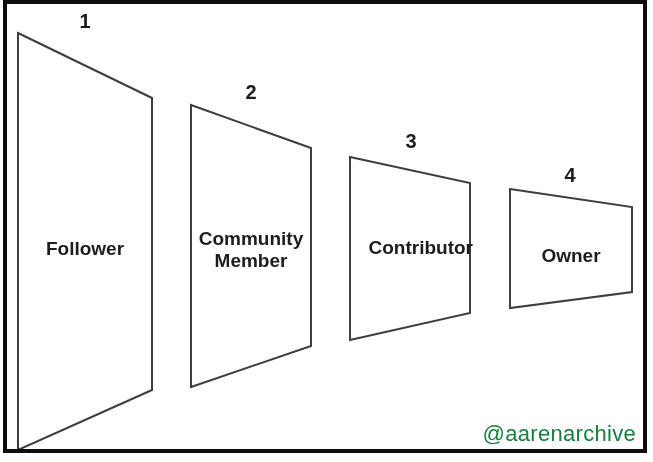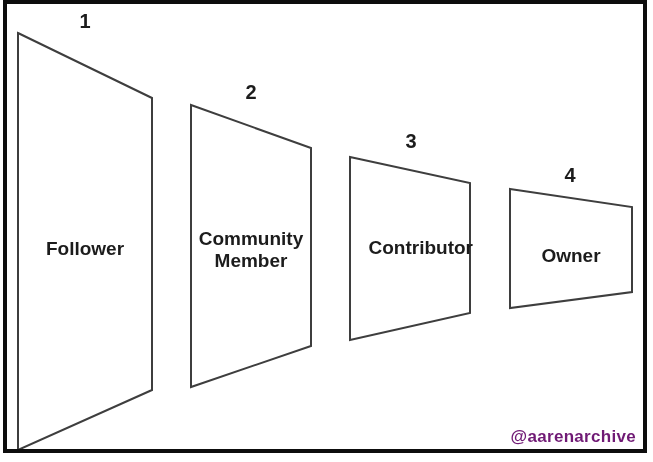--- a/index.html
+++ b/index.html
@@ -45,23 +45,23 @@
     font-weight: bold;
     font-size: 19px;
     line-height: 1.16;
     color: #1c1c1c;
     text-align: center;
   }
   .watermark {
     position: absolute;
     right: 17px;
     bottom: 15px;
-    font-weight: bold;
-    font-size: 17px;
-    color: #701a75;
+    font-weight: normal;
+    font-size: 22px;
+    color: #15803d;
     letter-spacing: 0.3px;
   }
 </style>
 </head>
 <body>
 
 <div class="canvas">
   <svg class="shapes" id="shapes-svg" width="653" height="462" viewBox="0 0 653 462">
       <polygon points="18,33 152,98 152,390 18,450" fill="#ffffff" stroke="#3e3e3e" stroke-width="2" stroke-linejoin="miter"></polygon>
       <polygon points="191,105 311,148 311,346 191,387" fill="#ffffff" stroke="#3e3e3e" stroke-width="2" stroke-linejoin="miter"></polygon>

